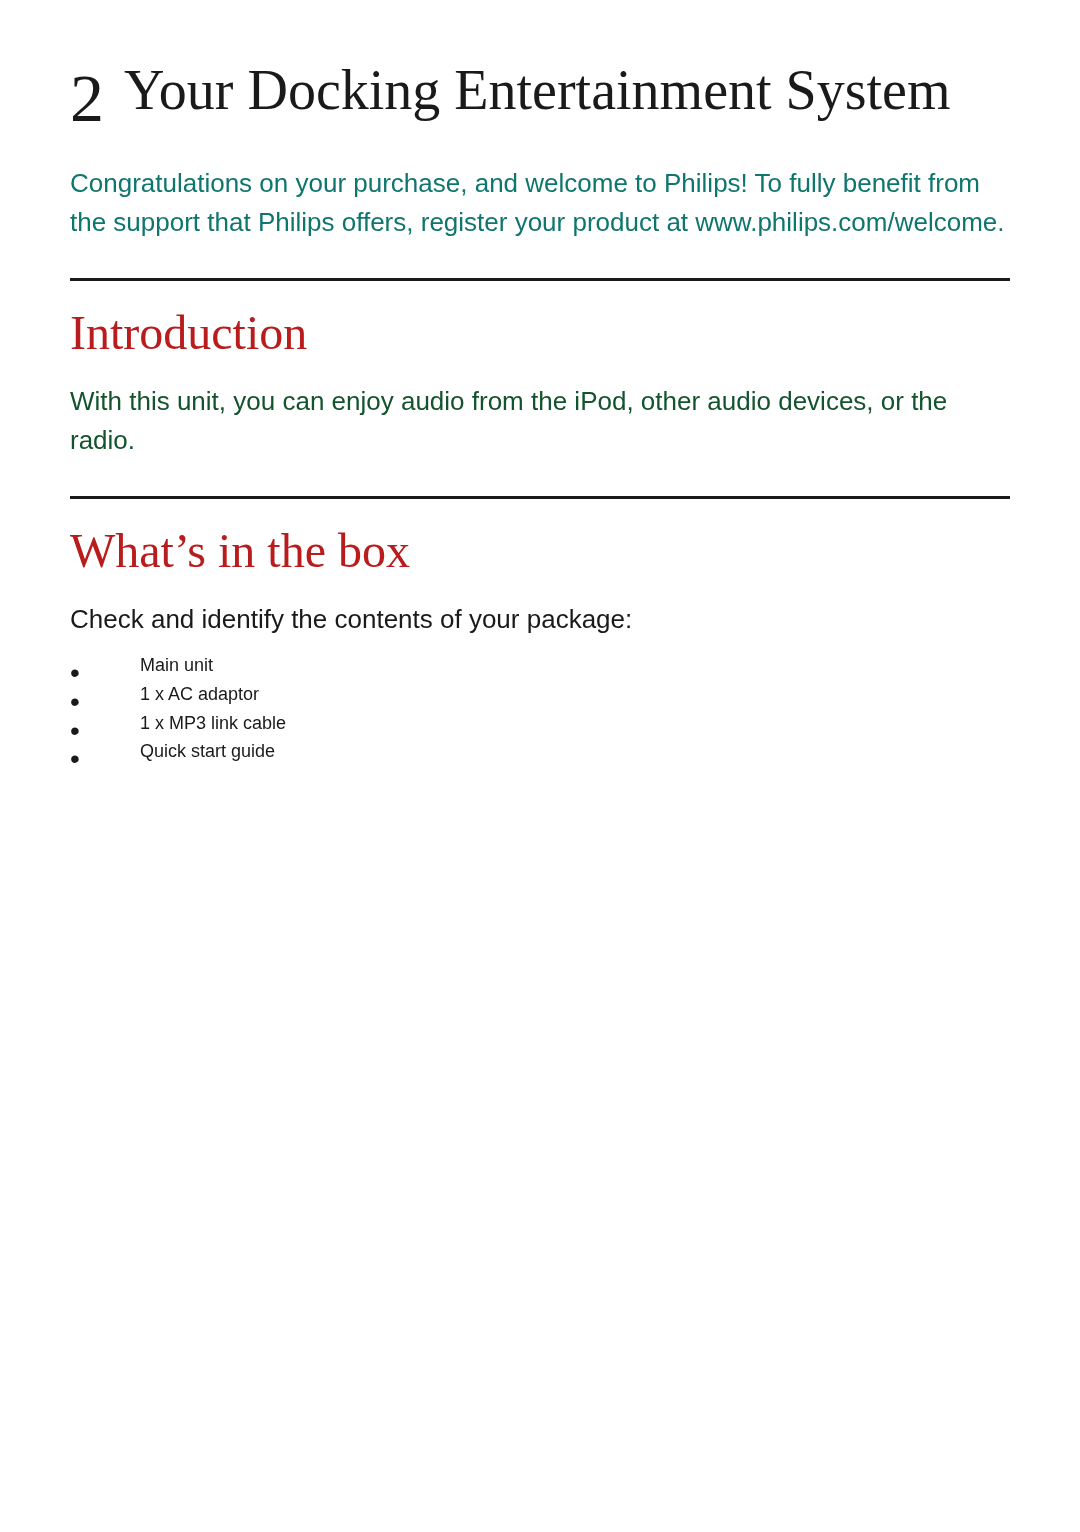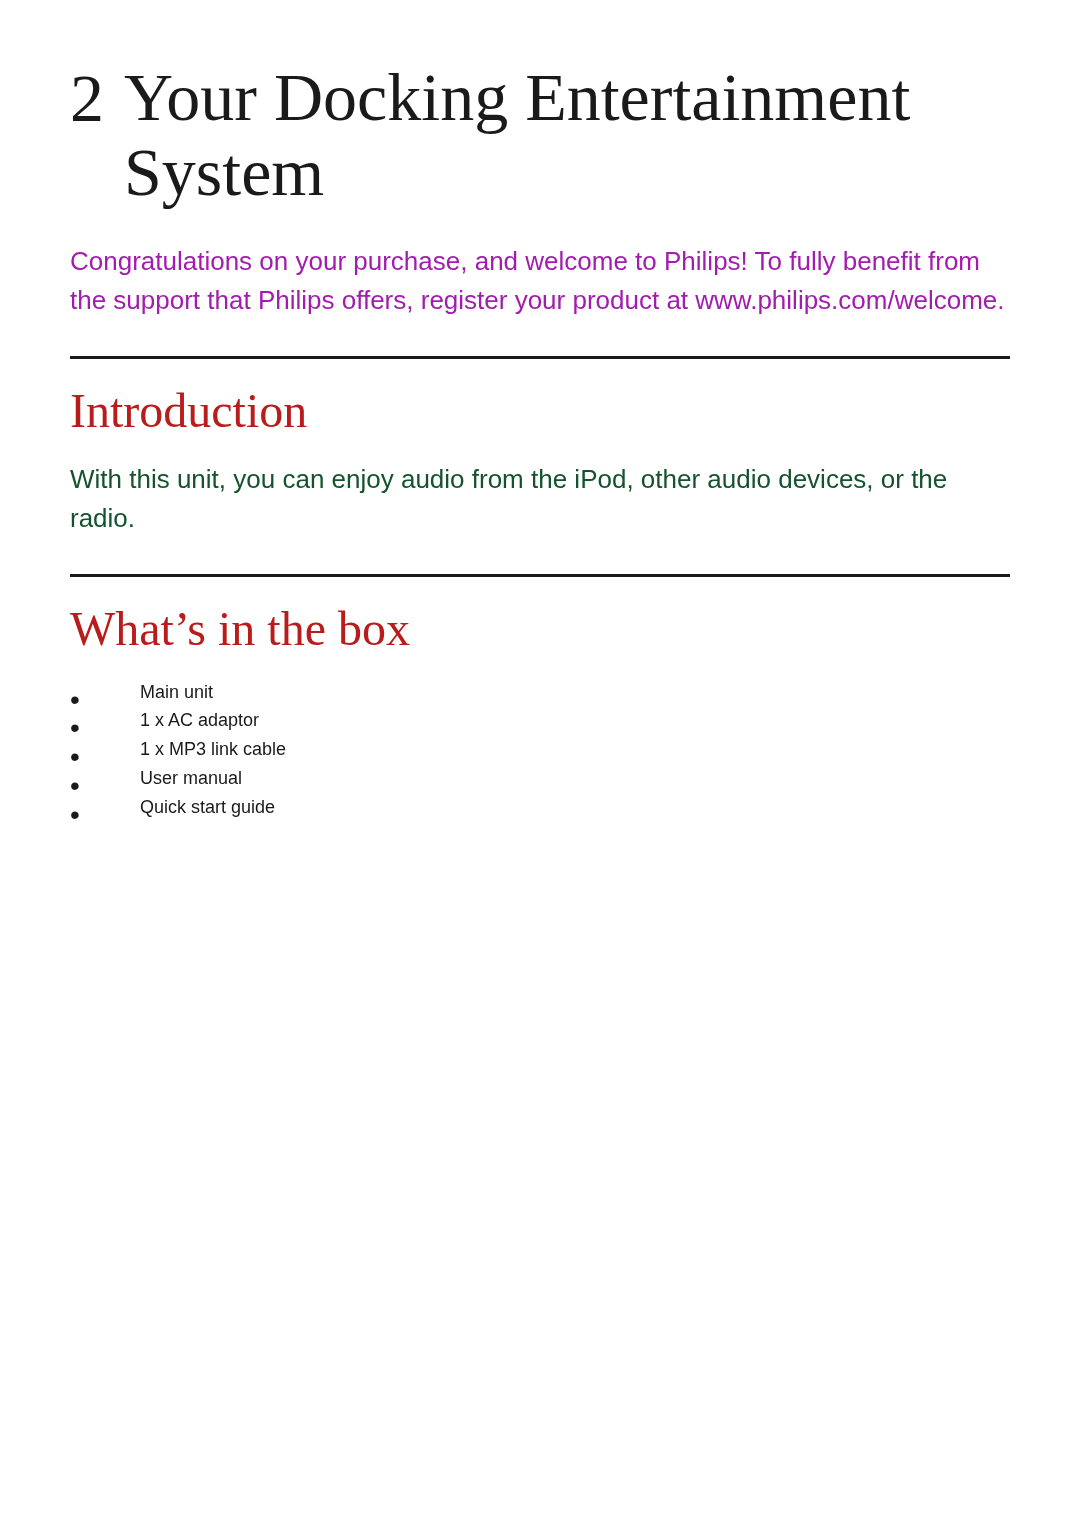--- a/index.html
+++ b/index.html
@@ -28,32 +28,32 @@
       font-size: 68px;
       font-weight: 400;
       font-family: Georgia, serif;
       color: #1a1a1a;
       line-height: 1;
       flex-shrink: 0;
       padding-top: 4px;
     }
 
     .chapter-title {
-      font-size: 68px;
+      font-size: 56px;
       font-weight: 400;
       font-family: Georgia, serif;
       color: #1a1a1a;
       line-height: 1.1;
     }
 
     .intro-paragraph {
       font-size: 26px;
       font-family: Arial, Helvetica, sans-serif;
       font-weight: 400;
-      color: #a21caf;
+      color: #0f766e;
       line-height: 1.5;
       margin-bottom: 36px;
     }
 
     .divider {
       border: none;
       border-top: 3px solid #1a1a1a;
       margin-bottom: 24px;
     }
 
@@ -134,32 +134,30 @@
 
   <div class="section-block">
     <h2 class="section-title">Introduction</h2>
     <p class="section-body">With this unit, you can enjoy audio from the iPod, other audio devices, or the radio.</p>
   </div>
 
   <hr class="divider">
 
   <div class="section-block">
     <h2 class="section-title">What’s in the box</h2>
+    <p class="list-label">Check and identify the contents of your package:</p>
     <ul class="box-list">
       <li>
           <span>Main unit</span>
         </li>
       <li>
           <span>1 x AC adaptor</span>
         </li>
       <li>
           <span>1 x MP3 link cable</span>
         </li>
       <li>
-          <span>User manual</span>
-        </li>
-      <li>
           <span>Quick start guide</span>
         </li>
     </ul>
   </div>
 
 </div>
 
 </body></html>

